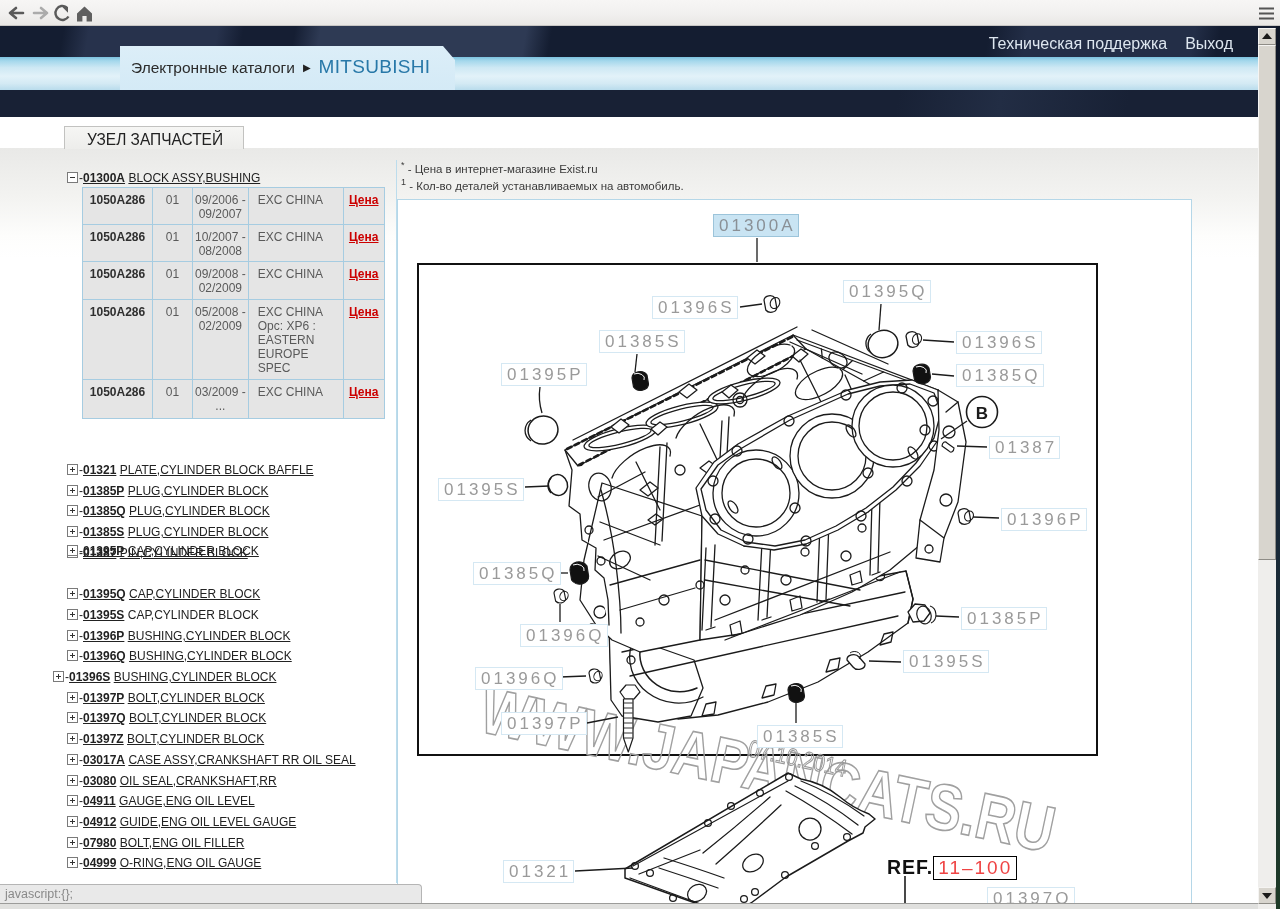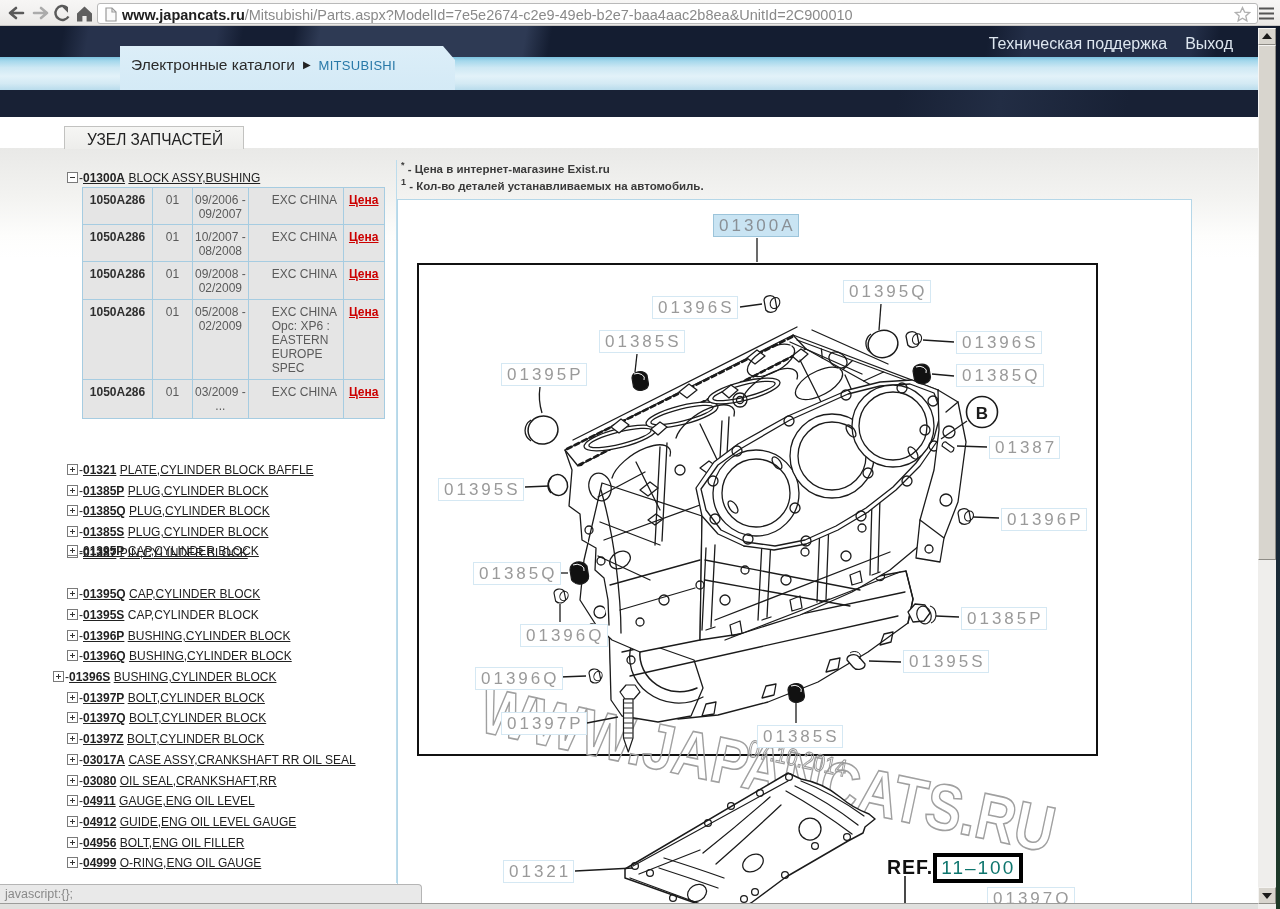--- a/index.html
+++ b/index.html
@@ -22,21 +22,21 @@
 #band1txt { position:absolute; right:47px; top:9px; font-size:16px; color:#dde6ef; }
 #band1txt span { margin-left:18px; }
 #blueband { position:absolute; left:0; top:57px; width:1280px; height:33px;
   background:linear-gradient(180deg,#7cc1de 0%,#a5d8ec 12%,#cde8f4 32%,#e2f2f9 58%,#d4eaf4 80%,#b9dcec 100%); }
 #crumbbox { position:absolute; left:120px; top:46px; width:335px; height:44px;
   background:linear-gradient(180deg,#dceef8 0%,#d4eaf6 100%);
   clip-path:polygon(0 0, 323px 0, 335px 14px, 335px 44px, 0 44px); }
 #crumbtxt { position:absolute; left:11px; top:10px; font-size:15.5px; color:#333; white-space:nowrap; }
 #crumbtxt .bc { color:#2b2b2b; }
 #crumbtxt .arr { color:#222; font-size:10px; margin:0 8px; position:relative; top:-2px; }
-#crumbtxt .mit { color:#2878a8; font-size:13px; letter-spacing:0.3px; }
+#crumbtxt .mit { color:#2878a8; font-size:19px; letter-spacing:0.3px; }
 #band2 { position:absolute; left:0; top:90px; width:1280px; height:27px;
   background:linear-gradient(100deg,#18213536 0%,#182135 70%,#222d44 78%,#182135 88%), #182135; }
 
 
 #content { position:absolute; left:0; top:117px; width:1280px; height:766px; background:#fff; }
 #graybody { position:absolute; left:0; top:31px; width:1280px; height:110px;
   background:linear-gradient(180deg,#e9e9e7 0%,#f3f3f1 45%,#fdfdfc 80%,#ffffff 100%); }
 #tab { position:absolute; left:64px; top:9px; width:180px; height:23px;
   background:linear-gradient(180deg,#f6f6f4 0%,#ededeb 100%);
   border:1px solid #c2c2c0; border-bottom:none; }
@@ -53,42 +53,42 @@
 .trow .dash { text-decoration:none; font-weight:normal; }
 
 
 #ptable { position:absolute; left:82px; top:70px; border-collapse:collapse; table-layout:fixed; }
 #ptable td, #ptable th { border:1px solid #a6cce1; font-size:12px; overflow:hidden; }
 #ptable th { background:#c9e3f1; color:#3c3c3c; padding:0; font-size:12.5px; height:35px; line-height:14px; vertical-align:middle; }
 #ptable td { background:#e5e5e5; color:#5a5a5a; padding:5px 2px 0 2px; vertical-align:top; line-height:14px; }
 #ptable td.c1 { font-weight:bold; color:#2f2f2f; text-align:center; }
 #ptable td.c2 { text-align:center; }
 #ptable td.c3 { text-align:center; white-space:nowrap; }
-#ptable td.c4 { padding-left:23px; }
+#ptable td.c4 { padding-left:9px; }
 #ptable td.c5 { text-align:center; }
 #ptable td.c5 a { color:#cc0000; font-weight:bold; text-decoration:underline; }
 #ptable tr.r1 td { height:37px; } #ptable tr.r2 td { height:37px; } #ptable tr.r3 td { height:38px; }
 #ptable tr.r4 td { height:80px; } #ptable tr.r5 td { height:39px; }
 
 #divider { position:absolute; left:396px; top:43px; width:1px; height:723px; background:#bcdcec; }
 
 
-#notes { position:absolute; left:401px; top:42px; font-size:11.5px; font-weight:bold; color:#3a3a3a; line-height:13px; }
+#notes { position:absolute; left:401px; top:42px; font-size:11.5px; font-weight:normal; color:#3a3a3a; line-height:13px; }
 #notes sup { font-size:9px; }
 
 #diagbox { position:absolute; left:397px; top:82px; width:795px; height:710px; border:1px solid #b5d7e8; background:#fff; }
 #innerrect { position:absolute; left:417px; top:263px; width:681px; height:493px; border:2px solid #111; }
 
 
 .dlab { position:absolute; font-size:17px; letter-spacing:3px; color:#9a9a9a; background:#fff;
   border:1px solid #d5e8f3; padding:0 2px 0 5px; height:23px; line-height:22px; white-space:nowrap; }
 .dlab.hl { background:#c9e4f3; border-color:#9cc4da; color:#8a9096; }
 
 #reftxt { position:absolute; left:887px; top:856px; font-size:19.5px; font-weight:bold; color:#111; letter-spacing:1px; white-space:nowrap;}
-#reftxt .g { color:#0f766e; background:#fff; border:4px solid #000000; padding:0 4px 1px 4px; font-weight:normal; letter-spacing:2px; font-size:19px; }
+#reftxt .g { color:#ef4444; background:#fff; border:1px solid #000000; padding:0 4px 1px 4px; font-weight:normal; letter-spacing:2px; font-size:19px; }
 
 
 #statusbub { position:absolute; left:0; top:884px; width:422px; height:21px; background:#e9e9e9;
   border:1px solid #b5b5b5; border-left:none; border-bottom:none; border-top-right-radius:4px;
   font-size:12.5px; color:#8a8a8a; line-height:19px; padding-left:5px; }
 #bottomstrip { position:absolute; left:0; top:903px; width:1280px; height:6px; background:#e0e0de; border-top:1px solid #9c9c9a; }
 
 
 #sbar { position:absolute; left:1258px; top:28px; width:18px; height:881px; background:#efeeec; }
 #sbar .btn { position:absolute; left:0; width:18px; height:17px; background:#d8d5ce;
@@ -103,30 +103,20 @@
 <div id="page">
 
   <div id="toolbar">
     <svg class="abs" style="left:0;top:0" width="97" height="26" viewBox="0 0 97 26">
       <path d="M10 13 H23 M10 13 l6 -5 M10 13 l6 5" stroke="#5a5a5a" stroke-width="2.6" fill="none" stroke-linecap="round" stroke-linejoin="round"></path>
       <path d="M34 13 H47 M47 13 l-6 -5 M47 13 l-6 5" stroke="#ababab" stroke-width="2.6" fill="none" stroke-linecap="round" stroke-linejoin="round"></path>
       <path d="M66.5 7.2 A7 7 0 1 0 68.5 16.5" stroke="#5a5a5a" stroke-width="2.4" fill="none"></path>
       <path d="M62 6.8 h6 v6" fill="#5a5a5a" stroke="none"></path>
       <path d="M77 13.5 l7.5 -7 l7.5 7 v8 h-5.4 v-5.5 h-4.2 v5.5 H77 z" fill="#5f5f5f"></path>
     </svg>
-    <div id="addrbar">
-      <svg class="abs" style="left:6px;top:3px" width="14" height="15" viewBox="0 0 14 15">
-        <path d="M2 1 h6 l4 4 v9 H2 z" fill="#fbfbfb" stroke="#9a9a9a" stroke-width="1.2"></path>
-        <path d="M8 1 v4 h4" fill="none" stroke="#9a9a9a" stroke-width="1.2"></path>
-      </svg>
-      <div id="urltxt"><b>www.japancats.ru</b><span class="gray">/Mitsubishi/Parts.aspx?ModelId=7e5e2674-c2e9-49eb-b2e7-baa4aac2b8ea&amp;UnitId=2C900010</span></div>
-      <svg class="abs" style="right:6px;top:2px" width="17" height="17" viewBox="0 0 17 17">
-        <path d="M8.5 1.5 l2.1 4.6 5 .5 -3.8 3.4 1.1 4.9 -4.4 -2.6 -4.4 2.6 1.1 -4.9 -3.8 -3.4 5 -.5 z" fill="none" stroke="#b0b0b0" stroke-width="1.3"></path>
-      </svg>
-    </div>
     <svg class="abs" style="left:1259px;top:7px" width="15" height="13" viewBox="0 0 15 13">
       <path d="M0 1.5 h15 M0 6.5 h15 M0 11.5 h15" stroke="#555" stroke-width="2.2"></path>
     </svg>
   </div>
 
   <div id="band1">
       <div id="band1txt">Техническая поддержка<span>Выход</span></div>
     </div>
   <div id="blueband"></div>
   <div id="crumbbox">
@@ -200,21 +190,21 @@
     <div class="trow" style="left:67px;top:512px"><span class="pm plus"></span><span class="dash">-</span><span class="code">01396P</span> <span class="desc">BUSHING,CYLINDER BLOCK</span></div>
     <div class="trow" style="left:67px;top:532px"><span class="pm plus"></span><span class="dash">-</span><span class="code">01396Q</span> <span class="desc">BUSHING,CYLINDER BLOCK</span></div>
     <div class="trow" style="left:53px;top:553px"><span class="pm plus"></span><span class="dash">-</span><span class="code">01396S</span> <span class="desc">BUSHING,CYLINDER BLOCK</span></div>
     <div class="trow" style="left:67px;top:574px"><span class="pm plus"></span><span class="dash">-</span><span class="code">01397P</span> <span class="desc">BOLT,CYLINDER BLOCK</span></div>
     <div class="trow" style="left:67px;top:594px"><span class="pm plus"></span><span class="dash">-</span><span class="code">01397Q</span> <span class="desc">BOLT,CYLINDER BLOCK</span></div>
     <div class="trow" style="left:67px;top:615px"><span class="pm plus"></span><span class="dash">-</span><span class="code">01397Z</span> <span class="desc">BOLT,CYLINDER BLOCK</span></div>
     <div class="trow" style="left:67px;top:636px"><span class="pm plus"></span><span class="dash">-</span><span class="code">03017A</span> <span class="desc">CASE ASSY,CRANKSHAFT RR OIL SEAL</span></div>
     <div class="trow" style="left:67px;top:657px"><span class="pm plus"></span><span class="dash">-</span><span class="code">03080</span> <span class="desc">OIL SEAL,CRANKSHAFT,RR</span></div>
     <div class="trow" style="left:67px;top:677px"><span class="pm plus"></span><span class="dash">-</span><span class="code">04911</span> <span class="desc">GAUGE,ENG OIL LEVEL</span></div>
     <div class="trow" style="left:67px;top:698px"><span class="pm plus"></span><span class="dash">-</span><span class="code">04912</span> <span class="desc">GUIDE,ENG OIL LEVEL GAUGE</span></div>
-    <div class="trow" style="left:67px;top:719px"><span class="pm plus"></span><span class="dash">-</span><span class="code">04956</span> <span class="desc">BOLT,ENG OIL FILLER</span></div>
+    <div class="trow" style="left:67px;top:719px"><span class="pm plus"></span><span class="dash">-</span><span class="code">07980</span> <span class="desc">BOLT,ENG OIL FILLER</span></div>
     <div class="trow" style="left:67px;top:739px"><span class="pm plus"></span><span class="dash">-</span><span class="code">04999</span> <span class="desc">O-RING,ENG OIL GAUGE</span></div>
 
     <div id="divider"></div>
     <div id="notes"><sup>*</sup> - Цена в интернет-магазине Exist.ru<br><sup>1</sup> - Кол-во деталей устанавливаемых на автомобиль.</div>
     <div id="diagbox"></div>
   </div>
 
   <div id="innerrect"></div>
   <svg id="engine" class="abs" style="left:400px;top:200px" width="800" height="709" viewBox="400 200 800 709">
 <g transform="rotate(12 477 731)">

